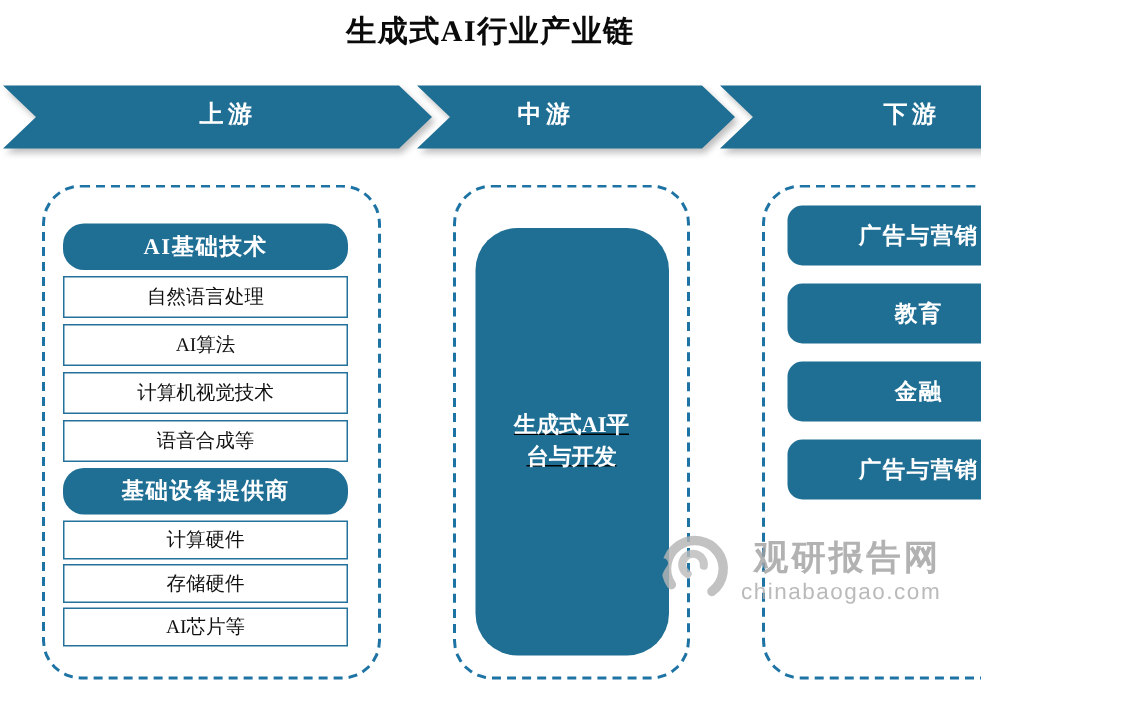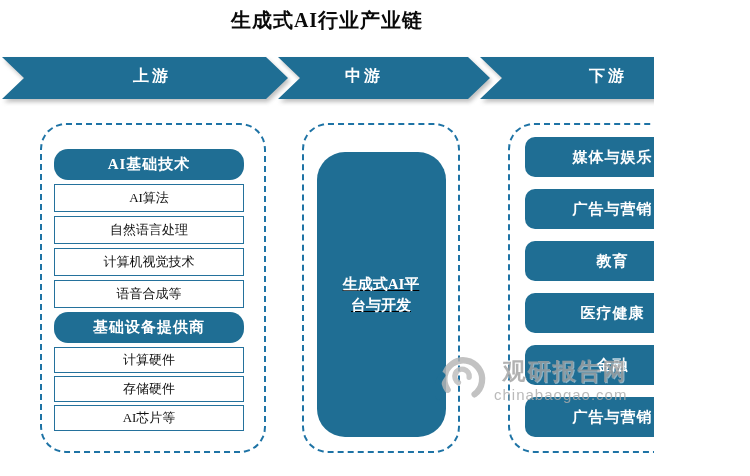--- a/index.html
+++ b/index.html
@@ -7,21 +7,21 @@
           font-family:"Liberation Serif", serif;}
   .title{position:absolute;top:7px;left:0;width:100%;text-align:center;
          font-size:20px;font-weight:bold;color:#0a0a0a;letter-spacing:1px;}
   .band{position:absolute;top:55px;left:0;width:750px;height:50px;
         filter:drop-shadow(2px 3px 2px rgba(110,110,110,0.45));}
   .chev{fill:#1F6E94;}
   .stage-label{position:absolute;top:66px;transform:translateX(-50%);
                font-size:16px;font-weight:bold;color:#ffffff;letter-spacing:3px;white-space:nowrap;}
   .col{position:absolute;top:123px;height:330px;border:2px dashed #1E73A5;
        border-radius:26px;box-sizing:border-box;background:transparent;}
-  .col1{left:40px;width:226px;padding:24px 20px 0 12px;text-align:center;}
+  .col1{left:28px;width:226px;padding:24px 20px 0 12px;text-align:center;}
   .col2{left:302px;width:158px;}
   .col3{left:508px;width:212px;padding:12px 18px 0 15px;}
   .group-header{height:31px;background:#1F6E94;border-radius:14px;color:#ffffff;
                 font-weight:bold;font-size:15px;display:flex;align-items:center;
                 justify-content:center;margin-bottom:4px;letter-spacing:1px;}
   .group-header.second{margin-top:0;}
   .white-item{height:28px;background:#ffffff;border:1px solid #24719C;color:#111111;
               font-size:13px;display:flex;align-items:center;justify-content:center;
               margin-bottom:4px;box-sizing:border-box;}
   .white-item.small{height:26px;margin-bottom:3px;}
@@ -53,41 +53,39 @@
     <polygon class="chev" points="278,2 468,2 490,23 468,44 278,44 300,23"></polygon>
     <polygon class="chev" points="480,2 723,2 745,23 723,44 480,44 502,23"></polygon>
   </svg>
 
   <div class="stage-label" style="left:152px">上游</div>
   <div class="stage-label" style="left:364px">中游</div>
   <div class="stage-label" style="left:608px">下游</div>
 
   <div class="col col1">
     <div class="group-header">AI基础技术</div>
+    <div class="white-item">自然语言处理</div>
     <div class="white-item">AI算法</div>
-    <div class="white-item">自然语言处理</div>
     <div class="white-item">计算机视觉技术</div>
     <div class="white-item">语音合成等</div>
     <div class="group-header second">基础设备提供商</div>
     <div class="white-item small">计算硬件</div>
     <div class="white-item small">存储硬件</div>
     <div class="white-item small">AI芯片等</div>
   </div>
 
   <div class="col col2">
     <div class="mid-box">
       <span class="mid-text">生成式AI平台与开发</span>
     </div>
   </div>
 
   <div class="col col3">
-    <div class="down-item">媒体与娱乐</div>
     <div class="down-item">广告与营销</div>
     <div class="down-item">教育</div>
-    <div class="down-item">医疗健康</div>
     <div class="down-item">金融</div>
     <div class="down-item">广告与营销</div>
   </div>
 
   <div class="watermark">
     <svg class="wm-logo" viewBox="0 0 60 64" aria-hidden="true">
       <path d="M14 44 A 21 21 0 1 1 44 49" fill="none" stroke="#b5b5b5" stroke-width="7" stroke-linecap="round"></path>
       <path d="M26 36 A 8 8 0 1 1 38 30" fill="none" stroke="#bcbcbc" stroke-width="6" stroke-linecap="round"></path>
       <path d="M4 52 A 26 26 0 0 1 8 28" fill="none" stroke="#1F6E94" stroke-width="7" stroke-linecap="round"></path>
     </svg>

